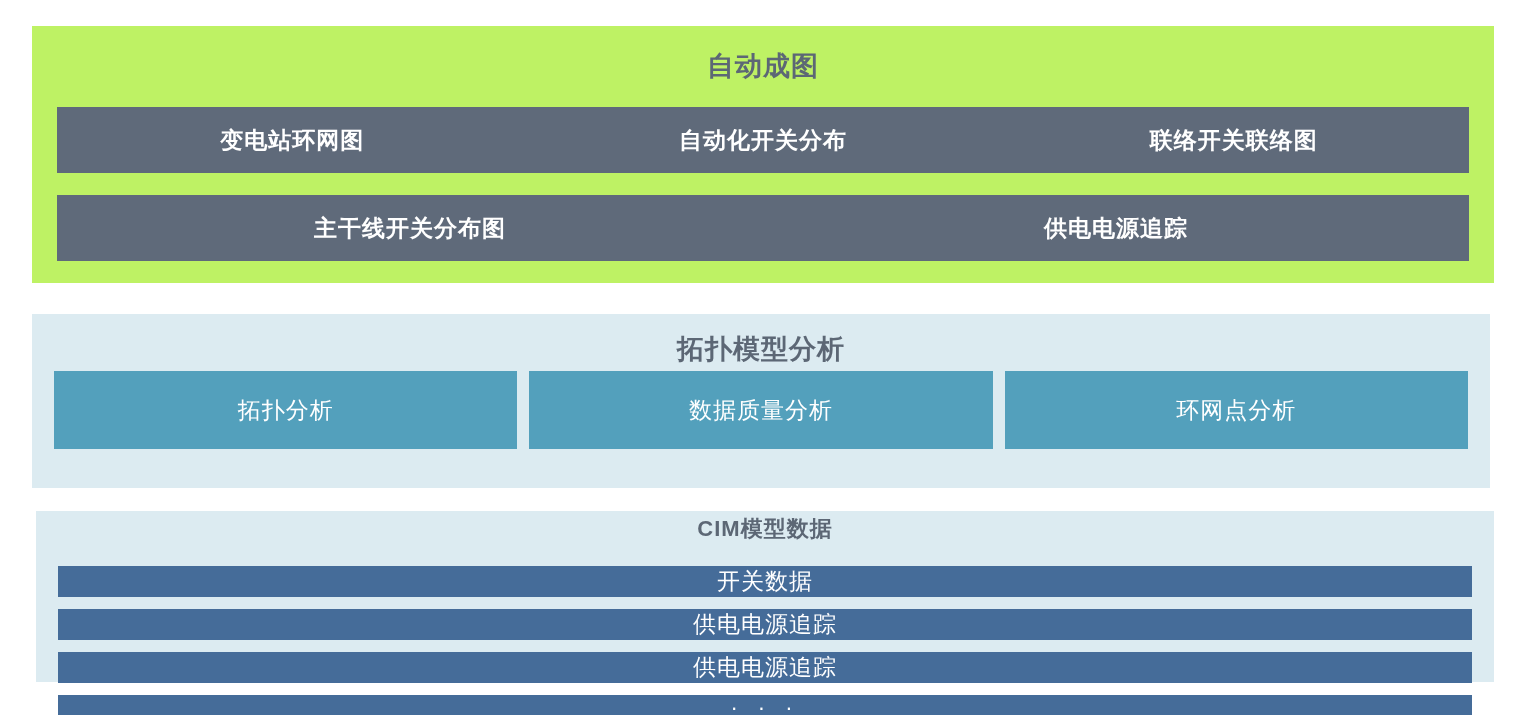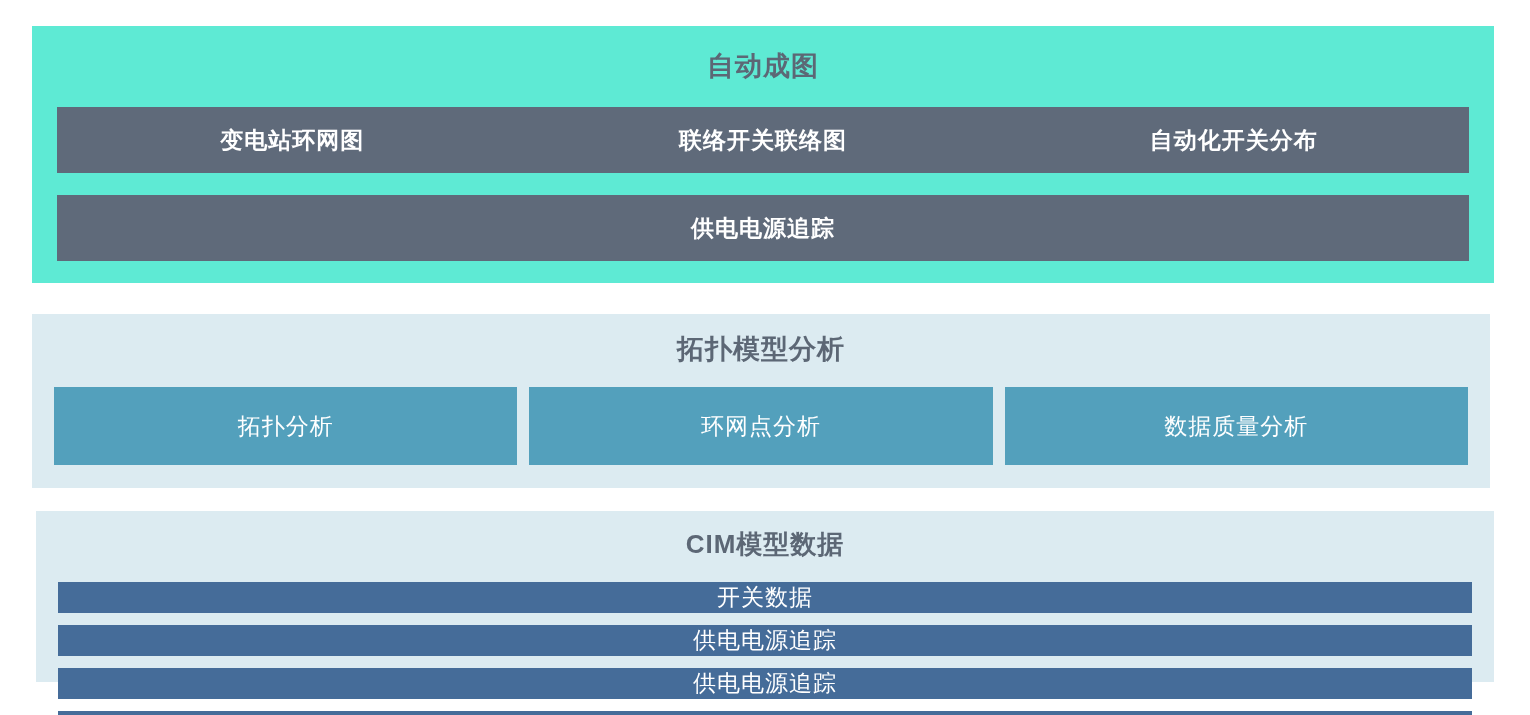--- a/index.html
+++ b/index.html
@@ -48,21 +48,21 @@
     user-select: none;
     cursor: pointer;
   }
 
   
   #panel-automap {
     left: 32px;
     top: 26px;
     width: 1462px;
     height: 257px;
-    background: #5eead4;
+    background: #bef264;
   }
   #panel-automap .panel-title {
     font-size: 27px;
     line-height: 27px;
     padding-top: 27px;
   }
   #panel-automap .btn-row {
     padding: 0 25px;
     margin-top: 27px;
   }
@@ -88,43 +88,43 @@
   }
   #panel-topology .panel-title {
     font-size: 27px;
     line-height: 27px;
     padding-top: 22px;
     color: #5c6775;
   }
   #panel-topology .btn-row {
     padding: 0 22px;
     gap: 12px;
-    margin-top: 24px;
+    margin-top: 8px;
   }
   #panel-topology .btn {
     flex: 1 1 0;
     height: 78px;
     background: #53a0bc;
     font-size: 23px;
     font-weight: normal;
     letter-spacing: 1px;
   }
 
   
   #panel-cim {
     left: 36px;
     top: 511px;
     width: 1458px;
     height: 171px;
     background: #dcebf1;
   }
   #panel-cim .panel-title {
-    font-size: 26px;
+    font-size: 22px;
     line-height: 27px;
-    padding-top: 20px;
+    padding-top: 4px;
     color: #5c6775;
   }
   #panel-cim .btn-row {
     padding: 0 22px;
     gap: 12px;
     margin-top: 24px;
     flex-direction: column;
   }
   #panel-cim .btn {
     flex: 1 1 0;
@@ -142,36 +142,37 @@
 </head>
 <body>
 
 <div class="canvas">
 
   <div class="panel" id="panel-automap">
     <div class="panel-title">自动成图</div>
 
     <div class="btn-row">
       <div class="btn">变电站环网图</div>
+      <div class="btn">自动化开关分布</div>
       <div class="btn">联络开关联络图</div>
-      <div class="btn">自动化开关分布</div>
     </div>
 
     <div class="btn-row">
+      <div class="btn">主干线开关分布图</div>
       <div class="btn">供电电源追踪</div>
     </div>
   </div>
 
   <div class="panel" id="panel-topology">
     <div class="panel-title">拓扑模型分析</div>
 
     <div class="btn-row">
       <div class="btn">拓扑分析</div>
+      <div class="btn">数据质量分析</div>
       <div class="btn">环网点分析</div>
-      <div class="btn">数据质量分析</div>
     </div>
   </div>
 
   <div class="panel" id="panel-cim">
     <div class="panel-title">CIM模型数据</div>
 
     <div class="btn-row">
       <div class="btn">开关数据</div>
       <div class="btn">供电电源追踪</div>
       <div class="btn">供电电源追踪</div>

